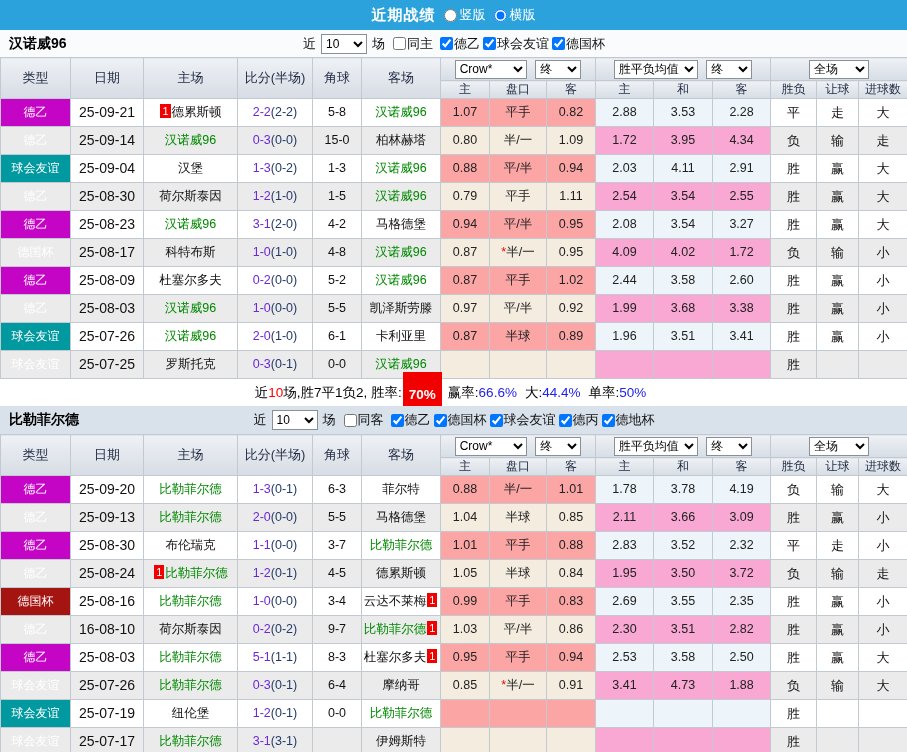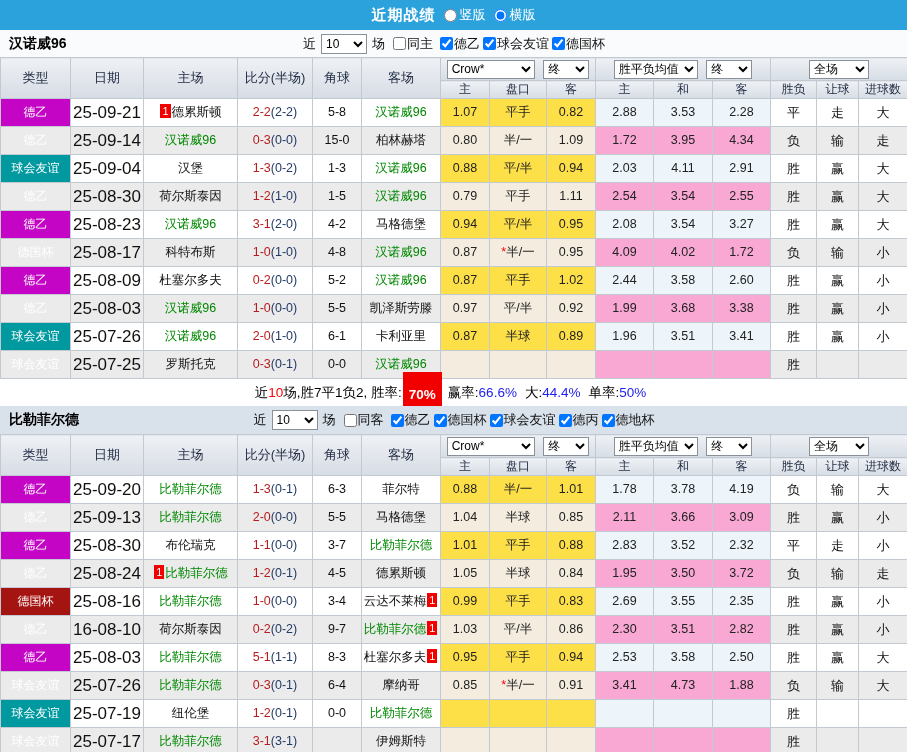--- a/index.html
+++ b/index.html
@@ -23,34 +23,34 @@
   .filters input{width:13px;height:13px;margin:0 1px 0 3px;}
   .lg-checks{display:flex;align-items:center;}
 
   
   table.grid{border-collapse:collapse;table-layout:fixed;width:907px;font-size:12.5px;}
   .grid th,.grid td{border:1px solid #c3c9d1;text-align:center;padding:0;overflow:hidden;white-space:nowrap;}
   .grid thead th{background:linear-gradient(#eef1f5,#d7dde5);font-weight:normal;color:#1f2940;font-size:13px;}
   .grid tr.h1 th{height:22px;}
   .grid tr.h2 th{height:17px;font-size:12px;}
   .grid thead select{height:19px;font-size:12px;border:1px solid #8a9097;background:#fff;vertical-align:middle;}
-  .sel-odds{width:88px;} .sel-final{width:46px;margin-left:5px;} .sel-wdl{width:84px;} .sel-scope{width:60px;}
+  .sel-odds{width:72px;} .sel-final{width:46px;margin-left:5px;} .sel-wdl{width:84px;} .sel-scope{width:60px;}
 
   .grid tbody td{height:27px;line-height:27px;background:#fff;color:#111;}
   .grid tbody tr.even td{background:#ebebeb;}
-  .grid tbody td.c-cream{background:#fde047;color:#222;}
+  .grid tbody td.c-cream{background:#fca5a5;color:#222;}
   .grid tbody tr.even td.c-cream{background:#f3ecdf;}
   .grid tbody td.c-blue{background:#edf5fa;color:#222;}
   .grid tbody tr.even td.c-blue{background:#f9a8d4;}
   .grid tbody td.lg-m{background:#c505c5;color:#fff;font-size:12px;}
   .grid tbody td.lg-t{background:#00999f;color:#fff;font-size:12px;}
   .grid tbody td.lg-r{background:#a41411;color:#fff;font-size:12px;}
-  .c-date{font-size:17px;color:#101010;}
+  .c-date{font-size:14px;color:#101010;}
   .tg{color:#008800;}
-  .ft{color:#b91c1c;}
+  .ft{color:#6d28d9;}
   .ht{color:#233a66;}
   .c-corner{color:#1c2430;}
   .res-r{color:#dd0000;font-size:13px;}
   .res-b{color:#1414dd;font-size:13px;}
   .res-g{color:#0a860a;font-size:13px;}
   .bdg{display:inline-block;background:#f20000;color:#fff;font-size:11px;line-height:14px;height:14px;padding:0 2px;margin:0 1px;vertical-align:1px;}
   .star{color:#f00;}
 
   
   .summary{height:27px;display:flex;align-items:center;justify-content:center;font-size:13.5px;color:#000;background:#fff;}

